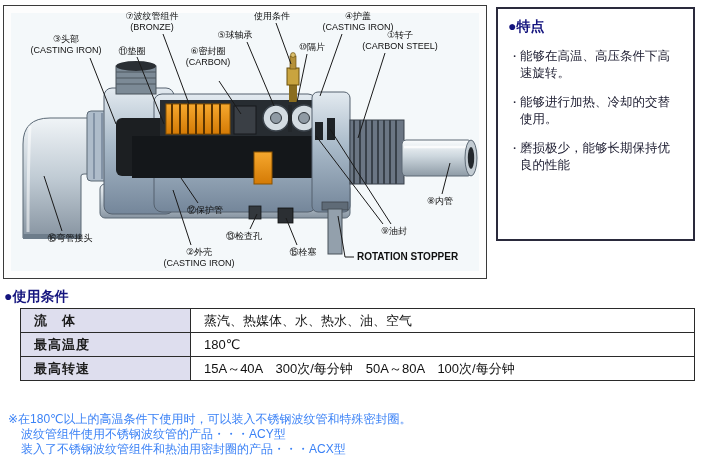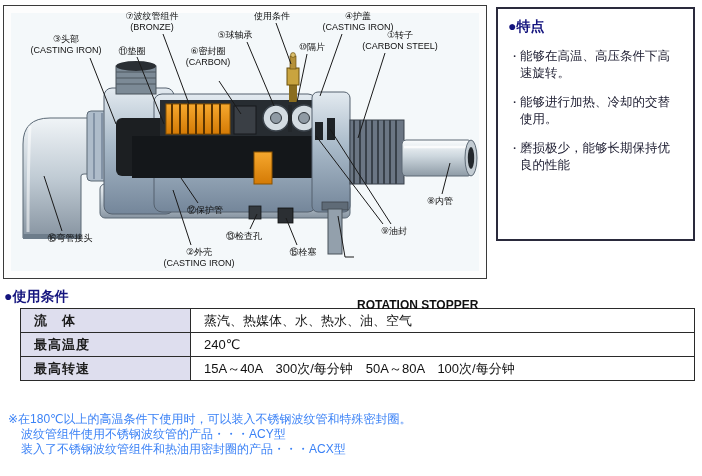--- a/index.html
+++ b/index.html
@@ -8,21 +8,21 @@
 
   
   #diagram-panel{position:absolute;left:3px;top:5px;width:484px;height:274px;
     border:1px solid #3a3a3a;background:#fdfdfd;box-sizing:border-box;}
   #machine-svg,#leader-svg{position:absolute;left:0;top:0;width:482px;height:272px;}
   #leader-svg{z-index:3;}
   .dlabel{position:absolute;z-index:4;transform:translateX(-50%);text-align:center;
     font-size:9px;line-height:10.5px;color:#101010;white-space:nowrap;
     font-family:"Liberation Sans","DejaVu Sans",sans-serif;}
   .dlabel.left{transform:none;text-align:left;}
-  .dlabel.bold{font-weight:bold;font-size:12px;margin-top:48px;}
+  .dlabel.bold{font-weight:bold;font-size:10px;}
 
   
   #features-panel{position:absolute;left:496px;top:7px;width:199px;height:234px;
     border:2px solid #2a2a3c;box-sizing:border-box;background:#fff;}
   #features-title{margin:9px 0 0 10px;font-size:14px;font-weight:bold;color:#14147e;}
   .feature-item{position:relative;margin:12px 8px 0 22px;width:150px;
     font-size:12.5px;line-height:17px;color:#1c1c30;word-break:break-all;}
   .feature-item .bullet{position:absolute;left:-11px;top:0;font-size:11px;}
 
   
@@ -235,21 +235,21 @@
 
   <div id="usage-title">●使用条件</div>
   <table id="usage-table">
     <tbody id="usage-tbody">
         <tr>
           <td class="hd">流　体</td>
           <td class="val">蒸汽、热媒体、水、热水、油、空气</td>
         </tr>
         <tr>
           <td class="hd">最高温度</td>
-          <td class="val">240℃</td>
+          <td class="val">180℃</td>
         </tr>
         <tr>
           <td class="hd">最高转速</td>
           <td class="val">15A～40A　300次/每分钟　50A～80A　100次/每分钟</td>
         </tr>
       </tbody>
   </table>
 
   <div id="notes">
       <div class="note-line">※在180℃以上的高温条件下使用时，可以装入不锈钢波纹管和特殊密封圈。</div>

